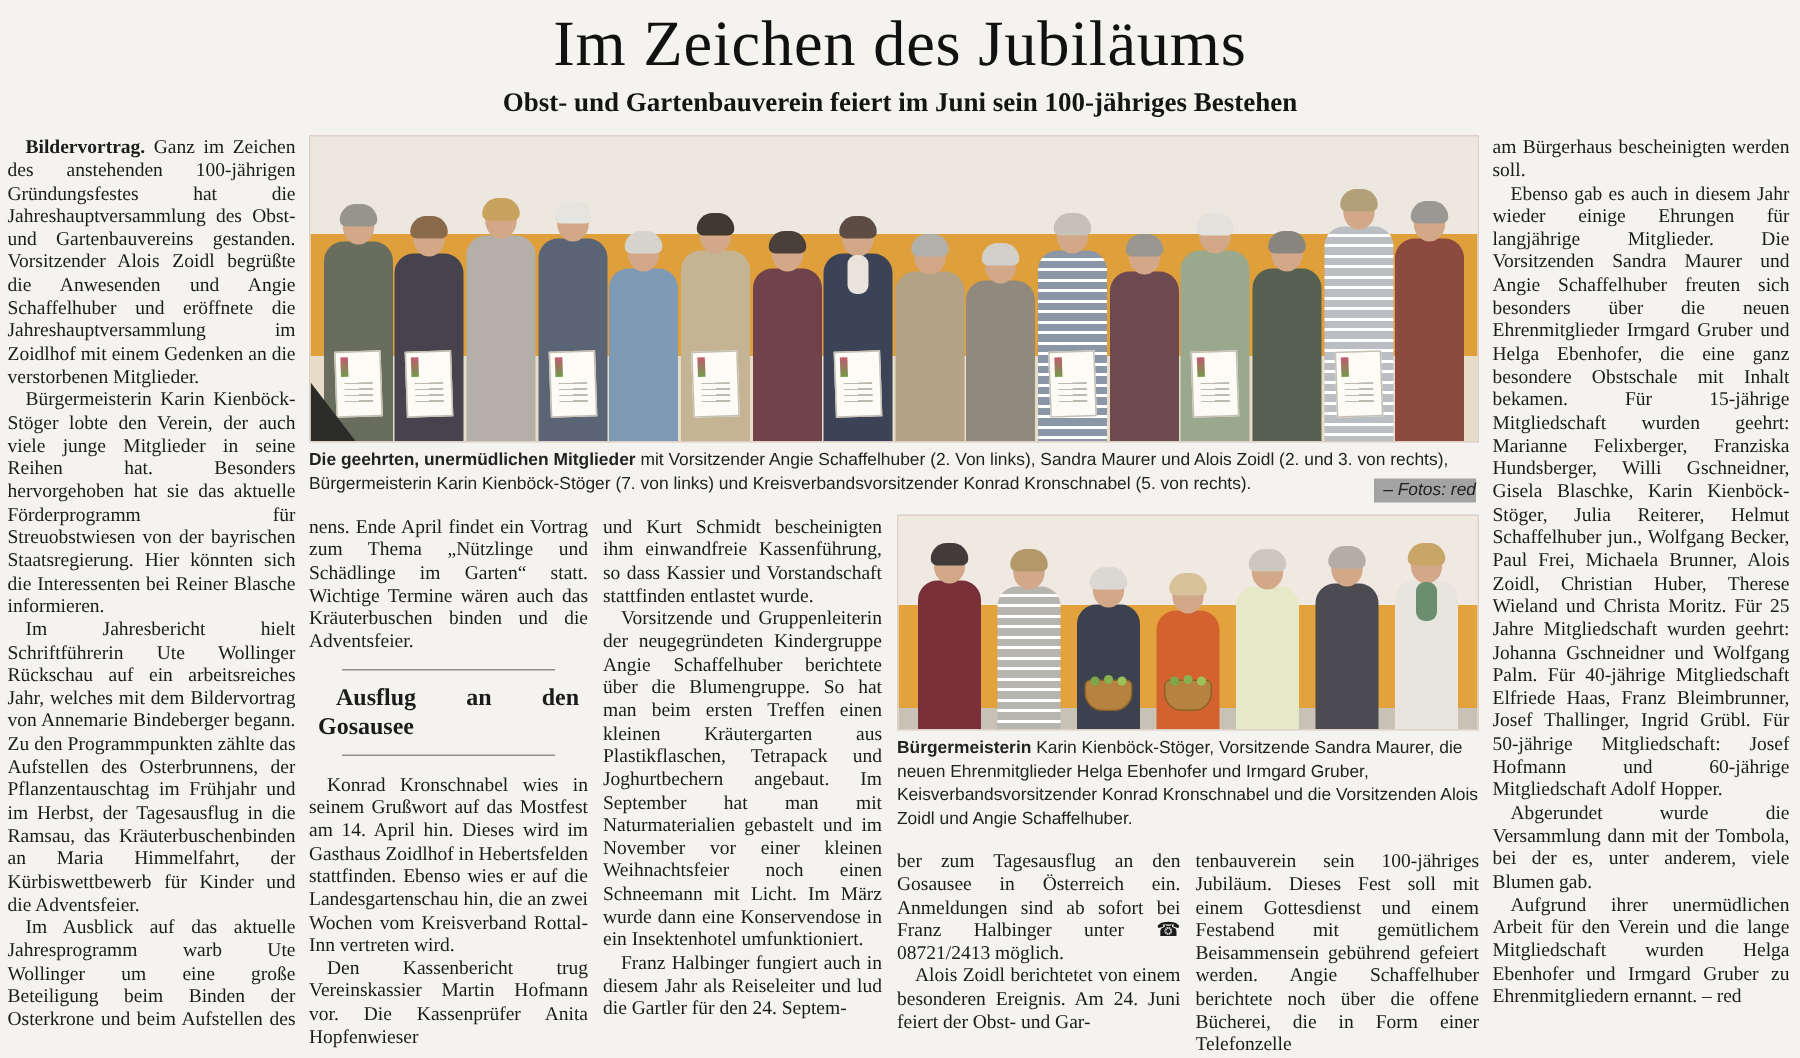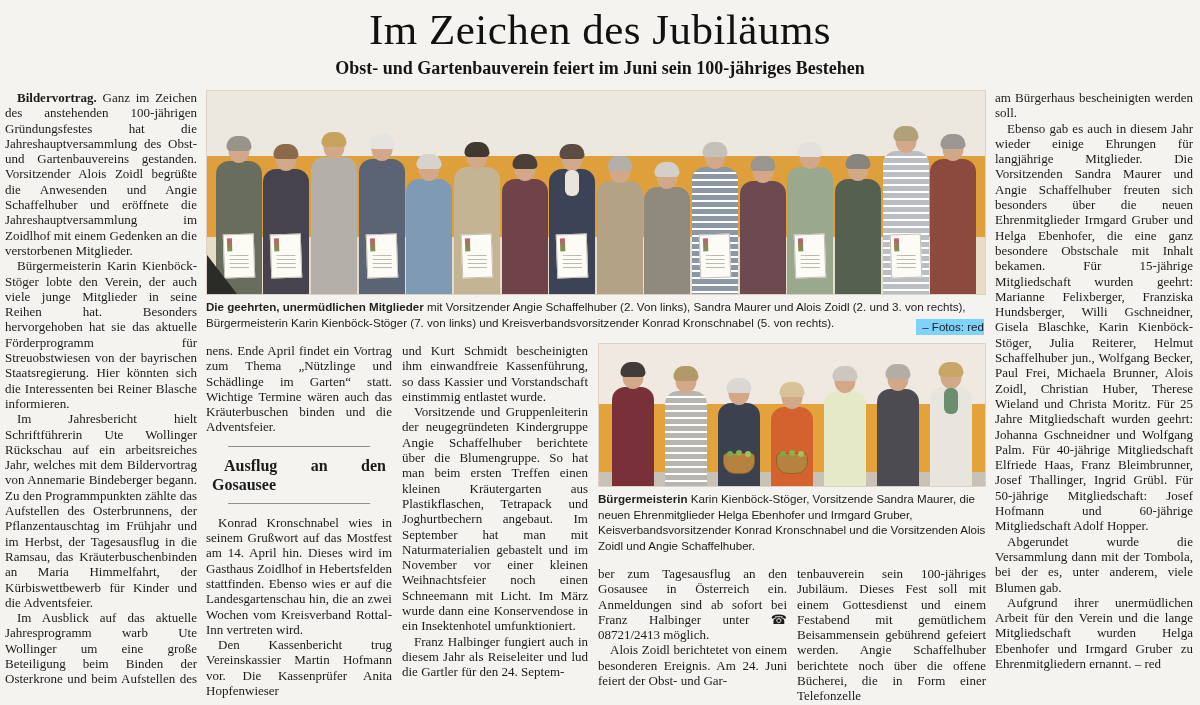--- a/index.html
+++ b/index.html
@@ -31,21 +31,21 @@
   .p-scarf{position:absolute;top:26px;left:50%;transform:translateX(-50%);width:14px;height:26px;border-radius:6px;z-index:2;}
   .p-cert{position:absolute;bottom:16px;left:50%;transform:translateX(-50%) rotate(-2deg);width:29px;height:42px;background:#fcfbf6;border:1px solid #c6c0b4;z-index:4;}
   .p-cert::before{content:"";position:absolute;top:3px;left:3px;width:5px;height:13px;background:linear-gradient(#c35a70,#6f9c4b);}
   .p-cert::after{content:"";position:absolute;left:5px;right:5px;top:20px;height:14px;background:repeating-linear-gradient(180deg,#bdb9ae 0 1px,transparent 1px 4px);}
   .p-basket{position:absolute;bottom:12px;left:50%;transform:translateX(-50%);width:30px;height:19px;background:#b5823f;border:1px solid #8d6227;border-radius:4px 4px 12px 12px;z-index:4;}
   .p-basket::before{content:"";position:absolute;top:-4px;left:50%;transform:translateX(-50%);width:6px;height:6px;border-radius:50%;background:#86b24f;box-shadow:9px 1px 0 #9ec25a,-9px 1px 0 #7aa84a;}
   .corner-shadow{position:absolute;left:0;bottom:0;width:30px;height:46px;background:#2b2b27;clip-path:polygon(0 100%,0 15%,100% 100%);z-index:5;}
   
   .caption{font-family:"Liberation Sans",sans-serif;font-size:11.6px;line-height:15.6px;color:#222;text-align:left;position:relative;padding:4px 0 5px;}
   .caption .cap-lead{font-weight:700;}
-  .caption .credit{position:absolute;right:2px;bottom:5px;background:#7dd3fc;padding-left:6px;}
+  .caption .credit{position:absolute;right:2px;bottom:5px;background:#a3a3a3;padding-left:6px;font-style:italic;}
   .caption1{width:780px;height:36px;overflow:hidden;}
   .caption2{width:388px;height:68px;overflow:hidden;}
   
   .mid-lower{display:grid;grid-template-columns:186px 186px 388px;column-gap:10px;height:347px;margin-top:3px;}
   .subhead-block{padding:2px 6px;}
   .subhead-rule{border:0;border-top:1px solid #8f8f8f;width:82%;margin:9px auto;}
   .subhead{font-size:16px;line-height:19px;font-weight:700;margin:8px 18px;text-indent:0;}
   .right-block{display:flex;flex-direction:column;align-items:center;}
   .two-cols{display:grid;grid-template-columns:1fr 1fr;column-gap:10px;flex:1;overflow:hidden;margin-top:2px;}
 </style>
@@ -178,21 +178,21 @@
             <p class="subhead">Ausflug an den Gosausee</p>
             <hr class="subhead-rule">
           </div>
           <div>
               <p>Konrad Kronschnabel wies in seinem Grußwort auf das Mostfest am 14. April hin. Dieses wird im Gasthaus Zoidlhof in Hebertsfelden stattfinden. Ebenso wies er auf die Landesgartenschau hin, die an zwei Wochen vom Kreisverband Rottal-Inn vertreten wird.</p>
               <p>Den Kassenbericht trug Vereinskassier Martin Hofmann vor. Die Kassenprüfer Anita Hopfenwieser</p>
             </div>
         </div>
 
         <div class="col">
-            <p class="noindent">und Kurt Schmidt bescheinigten ihm einwandfreie Kassenführung, so dass Kassier und Vorstandschaft einstimmig entlastet wurde.</p>
+            <p class="noindent">und Kurt Schmidt bescheinigten ihm einwandfreie Kassenführung, so dass Kassier und Vorstandschaft stattfinden entlastet wurde.</p>
             <p>Vorsitzende und Gruppenleiterin der neugegründeten Kindergruppe Angie Schaffelhuber berichtete über die Blumengruppe. So hat man beim ersten Treffen einen kleinen Kräutergarten aus Plastikflaschen, Tetrapack und Joghurtbechern angebaut. Im September hat man mit Naturmaterialien gebastelt und im November vor einer kleinen Weihnachtsfeier noch einen Schneemann mit Licht. Im März wurde dann eine Konservendose in ein Insektenhotel umfunktioniert.</p>
             <p>Franz Halbinger fungiert auch in diesem Jahr als Reiseleiter und lud die Gartler für den 24. Septem-</p>
           </div>
 
         <div class="right-block">
           <figure class="photo photo2">
             <div class="photo-bg" style="background: linear-gradient(rgb(239, 233, 225) 0%, rgb(239, 233, 225) 42%, rgb(228, 162, 61) 42%, rgb(228, 162, 61) 90%, rgb(200, 193, 182) 90%, rgb(200, 193, 182) 100%);"></div>
             <div class="people-row">
                 <div class="person" style="height: 124px;">
                   <div class="p-torso" style="background: rgb(122, 48, 56);"></div>

